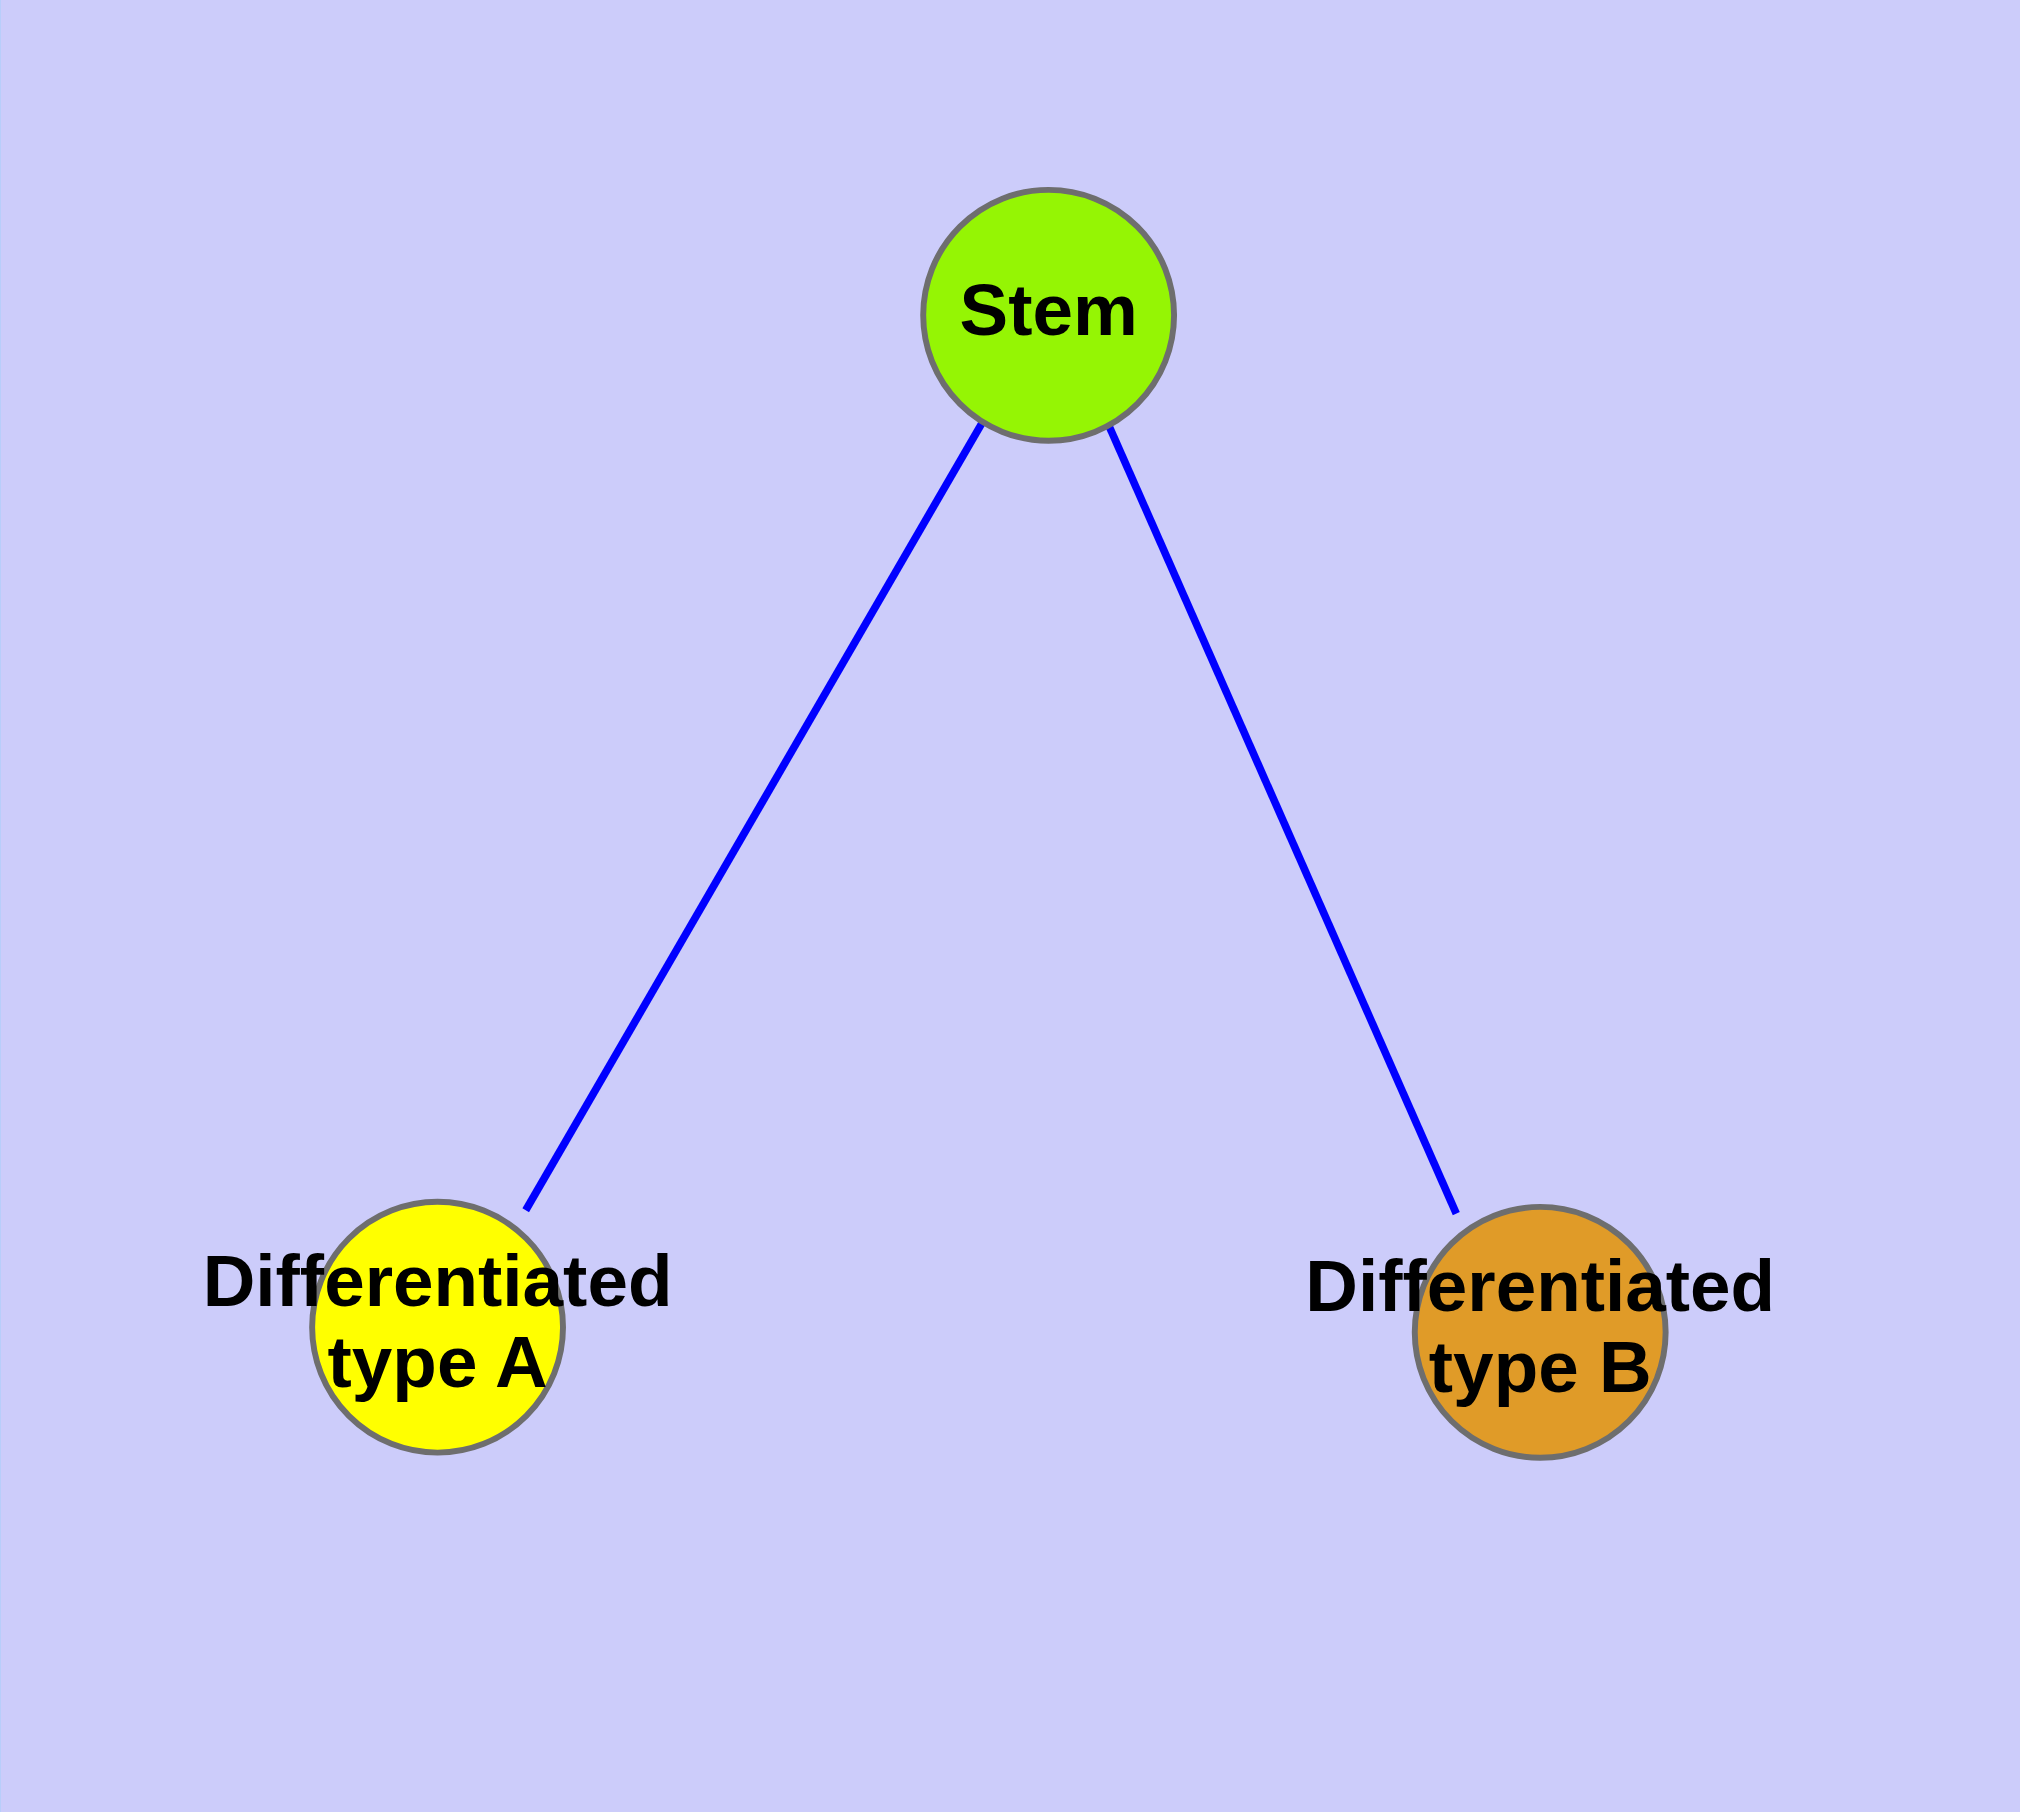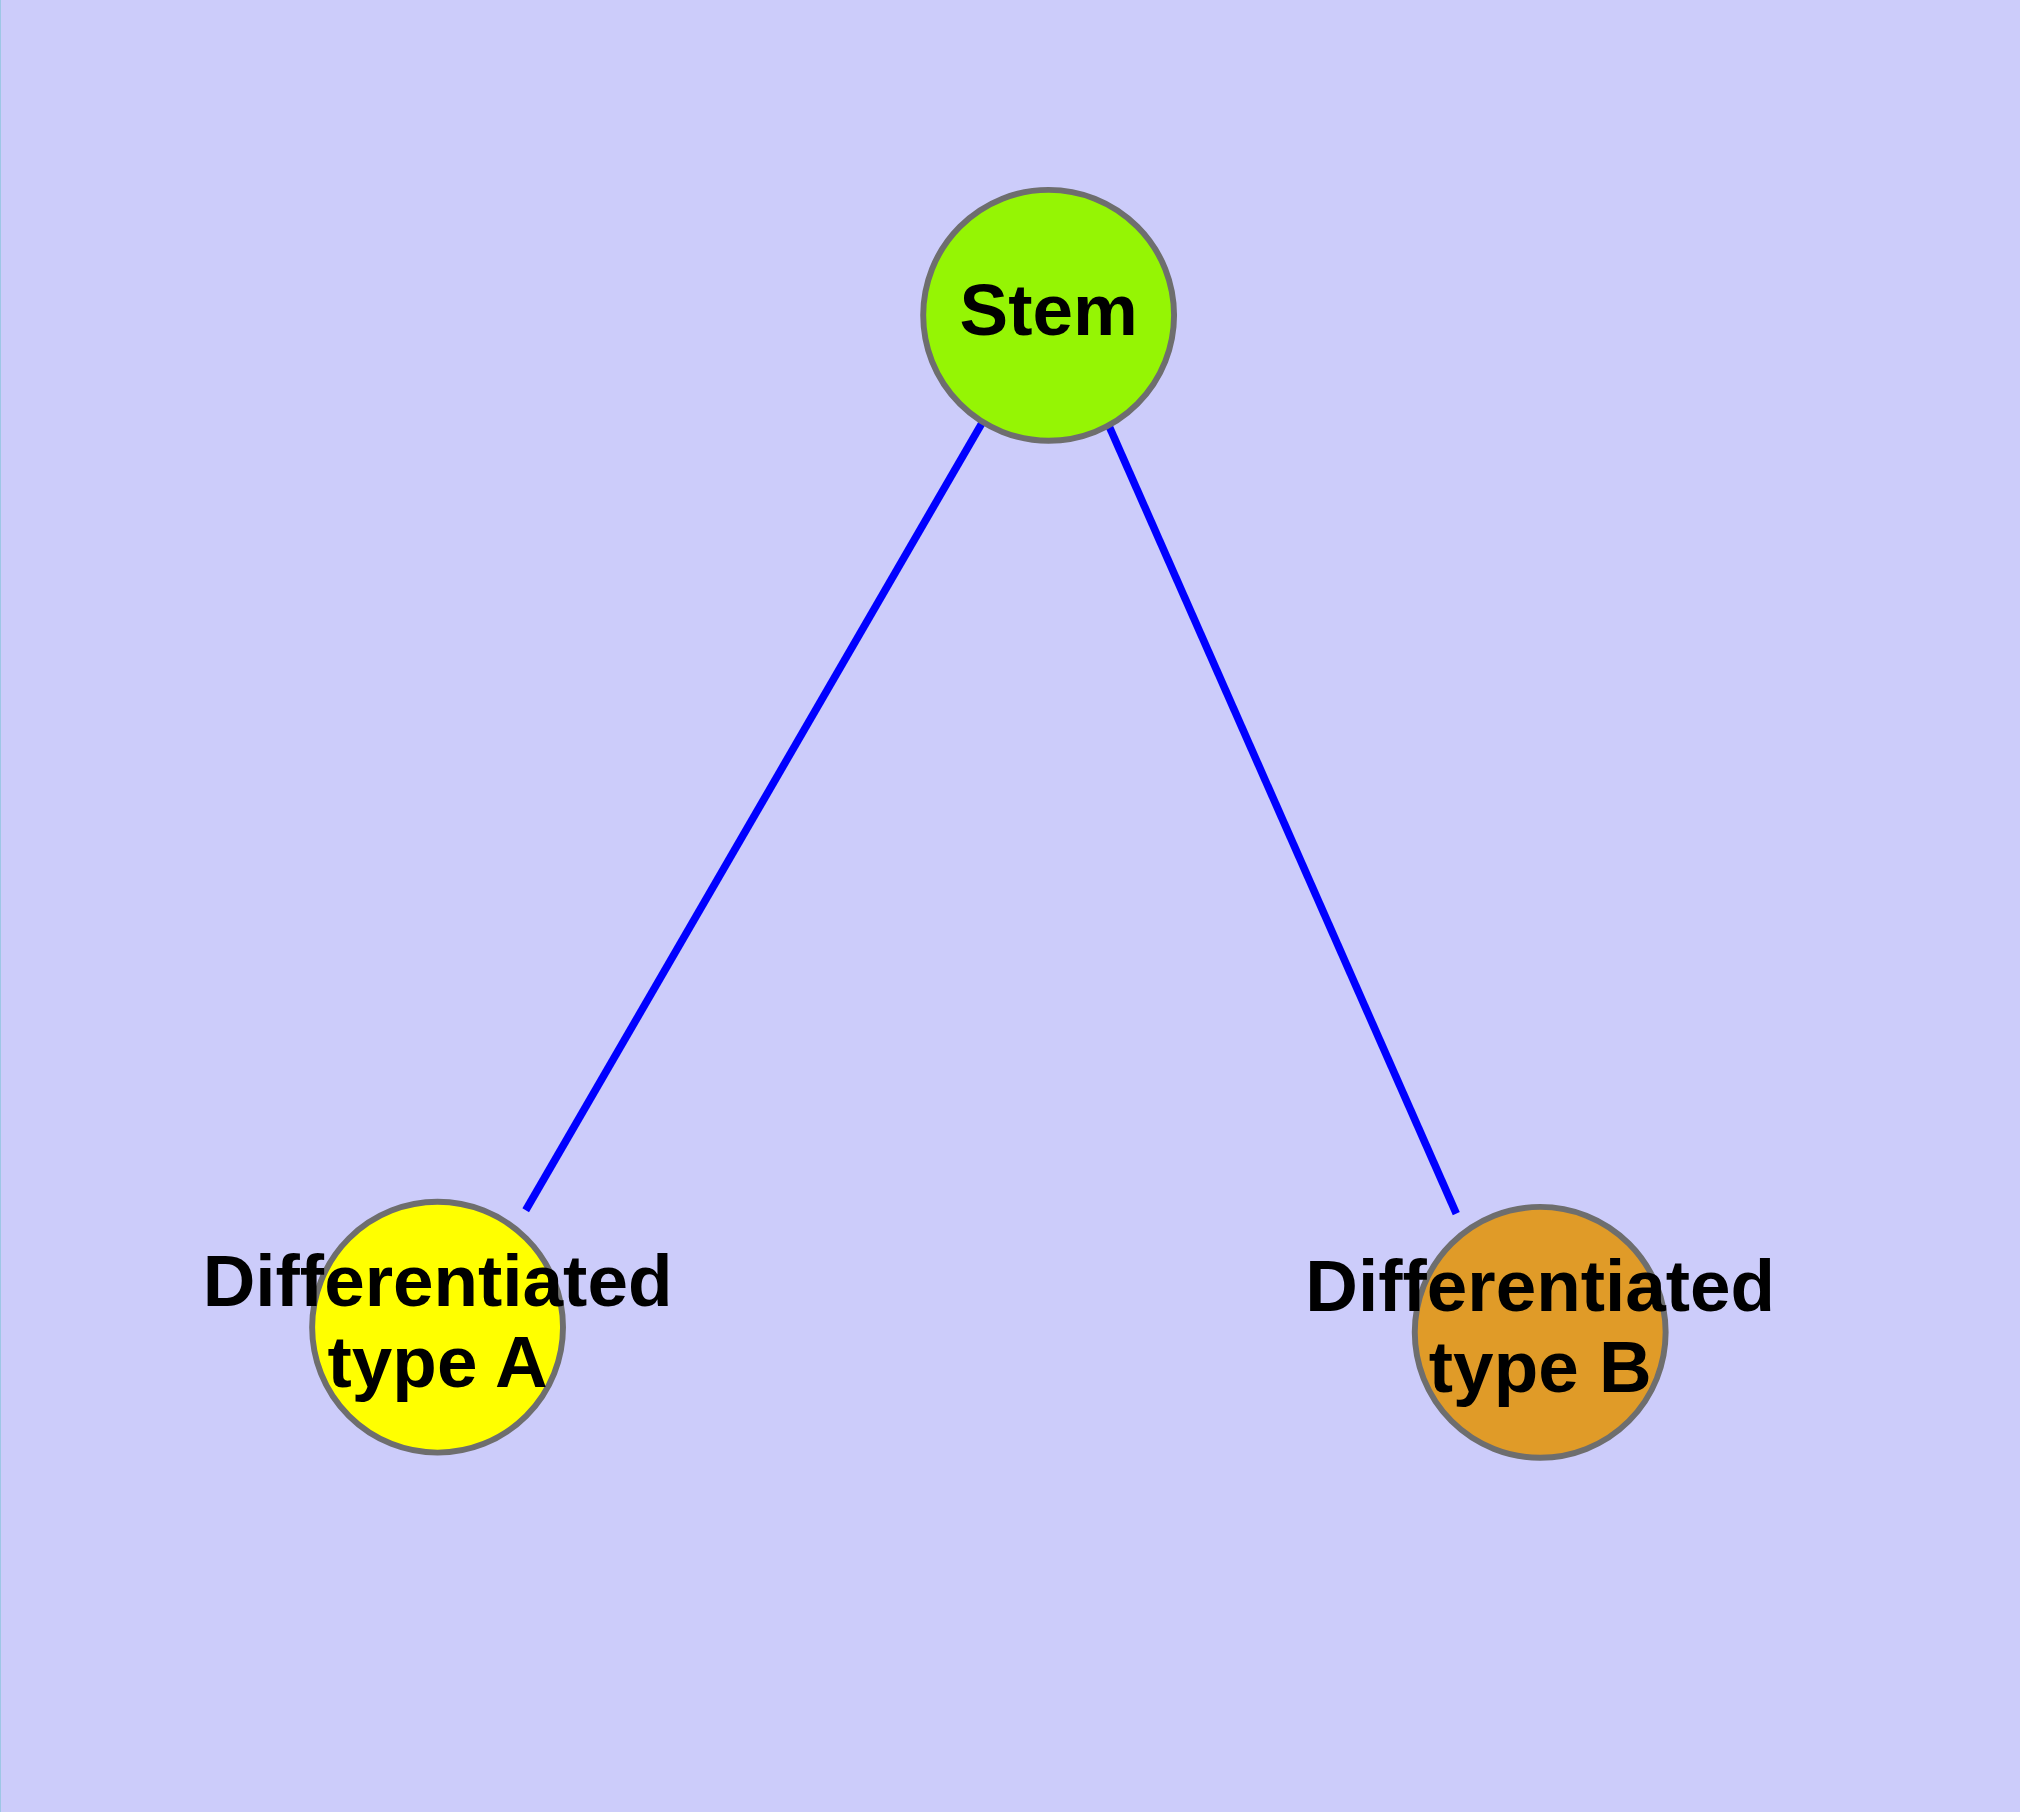--- a/index.html
+++ b/index.html
@@ -9,21 +9,21 @@
   body {
     width: 2021px;
     height: 1812px;
     font-family: "Liberation Sans", sans-serif;
     overflow: hidden;
   }
   #graph-canvas {
     position: relative;
     width: 2021px;
     height: 1812px;
-    background: #14b8a6;
+    background: #7dd3fc;
   }
   #graph-svg {
     position: absolute;
     top: 0;
     left: 0;
     width: 2021px;
     height: 1812px;
     display: block;
   }
   .node-label {

